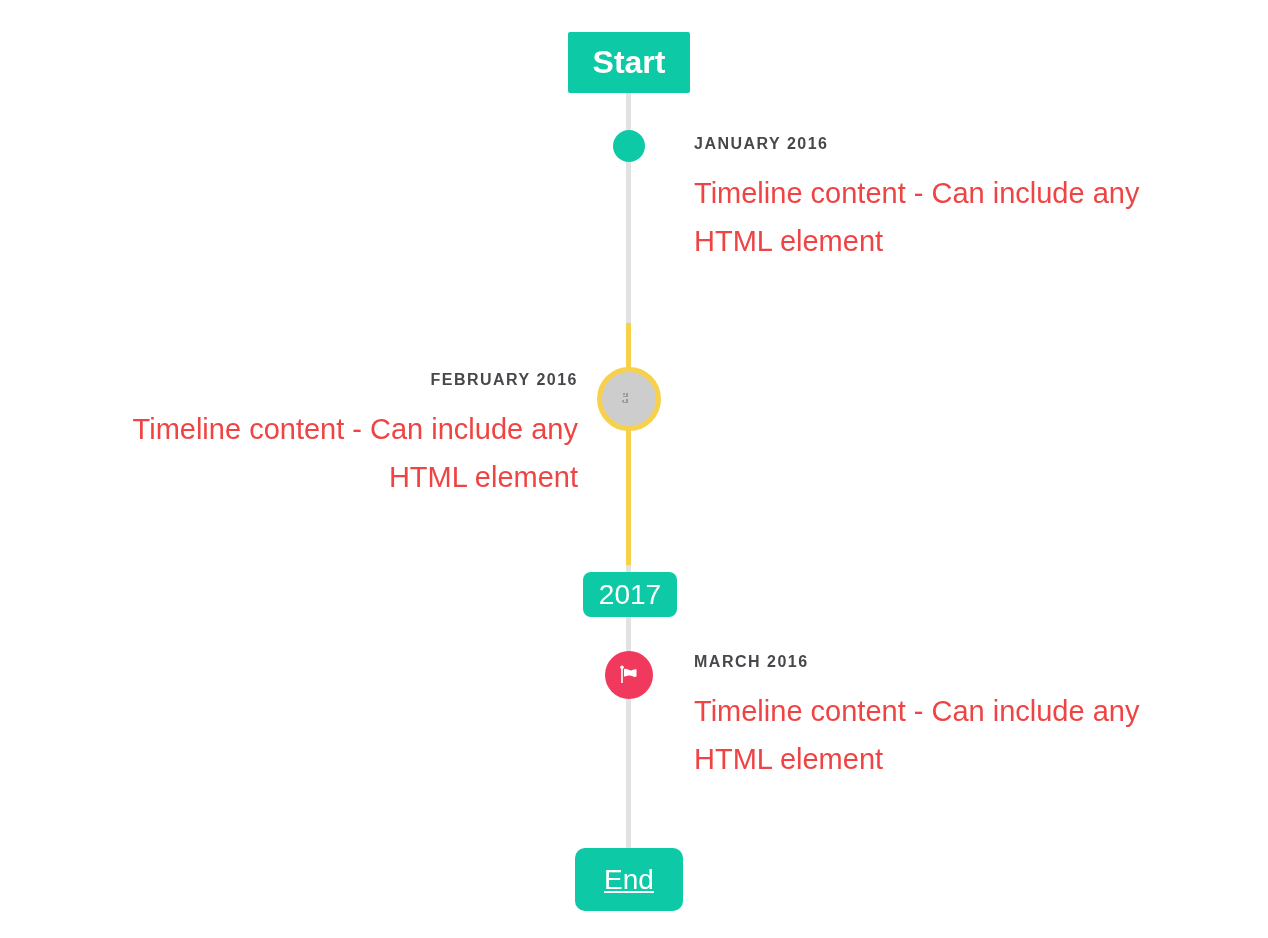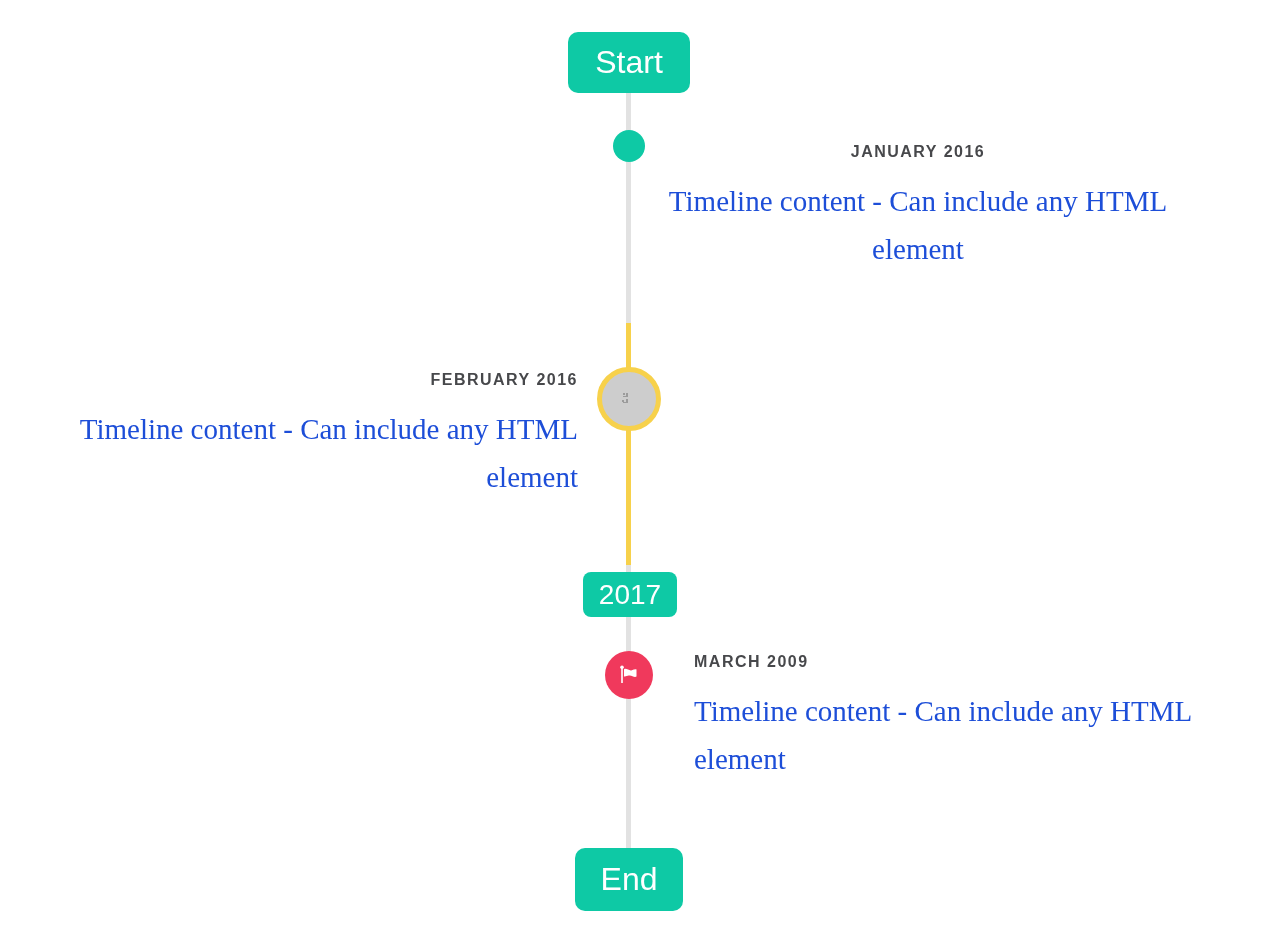--- a/index.html
+++ b/index.html
@@ -36,34 +36,36 @@
     background: #0ec9a5;
     color: #ffffff;
     display: flex;
     align-items: center;
     justify-content: center;
     box-sizing: border-box;
   }
   .badge.start {
     left: 568px; top: 32px;
     width: 122px; height: 61px;
-    border-radius: 10px;
+    border-radius: 2px;
     font-size: 32px;
+    font-weight: bold;
   }
   .badge.year {
     left: 583px; top: 572px;
     width: 94px; height: 45px;
     border-radius: 8px;
     font-size: 28px;
   }
   .badge.end {
     left: 575px; top: 848px;
     width: 108px; height: 63px;
     border-radius: 10px;
-    font-size: 32px;
+    font-size: 28px;
+    text-decoration: underline;
   }
   
   .marker { position: absolute; box-sizing: border-box; }
   .marker.dot {
     left: 613px; top: 130px;
     width: 32px; height: 32px;
     border-radius: 50%;
     background: #0ec9a5;
   }
   .marker.image-circle {
@@ -83,36 +85,35 @@
     background: #f0395c;
     display: flex;
     align-items: center;
     justify-content: center;
   }
   
   .event {
     position: absolute;
     width: 522px;
   }
-  .event.jan { left: 657px; top: 133px; text-align: center; margin-top: 8px; }
+  .event.jan { left: 694px; top: 133px; text-align: left; }
   .event.feb { left: 56px;  top: 369px; text-align: right; }
   .event.mar { left: 694px; top: 651px; text-align: left; }
   .event .title {
     font-size: 16px;
     font-weight: 700;
     letter-spacing: 1.5px;
     color: #47484b;
     line-height: 22px;
     margin-bottom: 14px;
   }
   .event .content {
     font-size: 29px;
-    color: #1d4ed8;
+    color: #ef4444;
     line-height: 48px;
-    font-family: Liberation Serif, serif;
   }
   .icon-svg { display: block; }
 </style>
 </head>
 <body>
 
 <div class="stage">
 
   <div class="tl-line gray"></div>
   <div class="tl-line yellow"></div>
@@ -155,19 +156,19 @@
           <circle cx="5" cy="4.2" r="1.8"></circle>
           <rect x="4.2" y="5" width="1.6" height="15"></rect>
           <path d="M7 6.2 C 9.5 4.6, 12 8.2, 14.8 7.2 C 16.6 6.6, 18 6.2, 19.5 6.4
                    L 19.5 13.6 C 17 15.2, 14.5 11.6, 11.7 12.6 C 9.9 13.2, 8.5 13.6, 7 13.4 Z"></path>
         </g>
       </svg>
     </span>
   </div>
 
   <div class="event mar">
-    <div class="title">MARCH 2009</div>
+    <div class="title">MARCH 2016</div>
     <div class="content">Timeline content - Can include any HTML element</div>
   </div>
 
   <div class="badge end">End</div>
 
 </div>
 
 </body></html>

